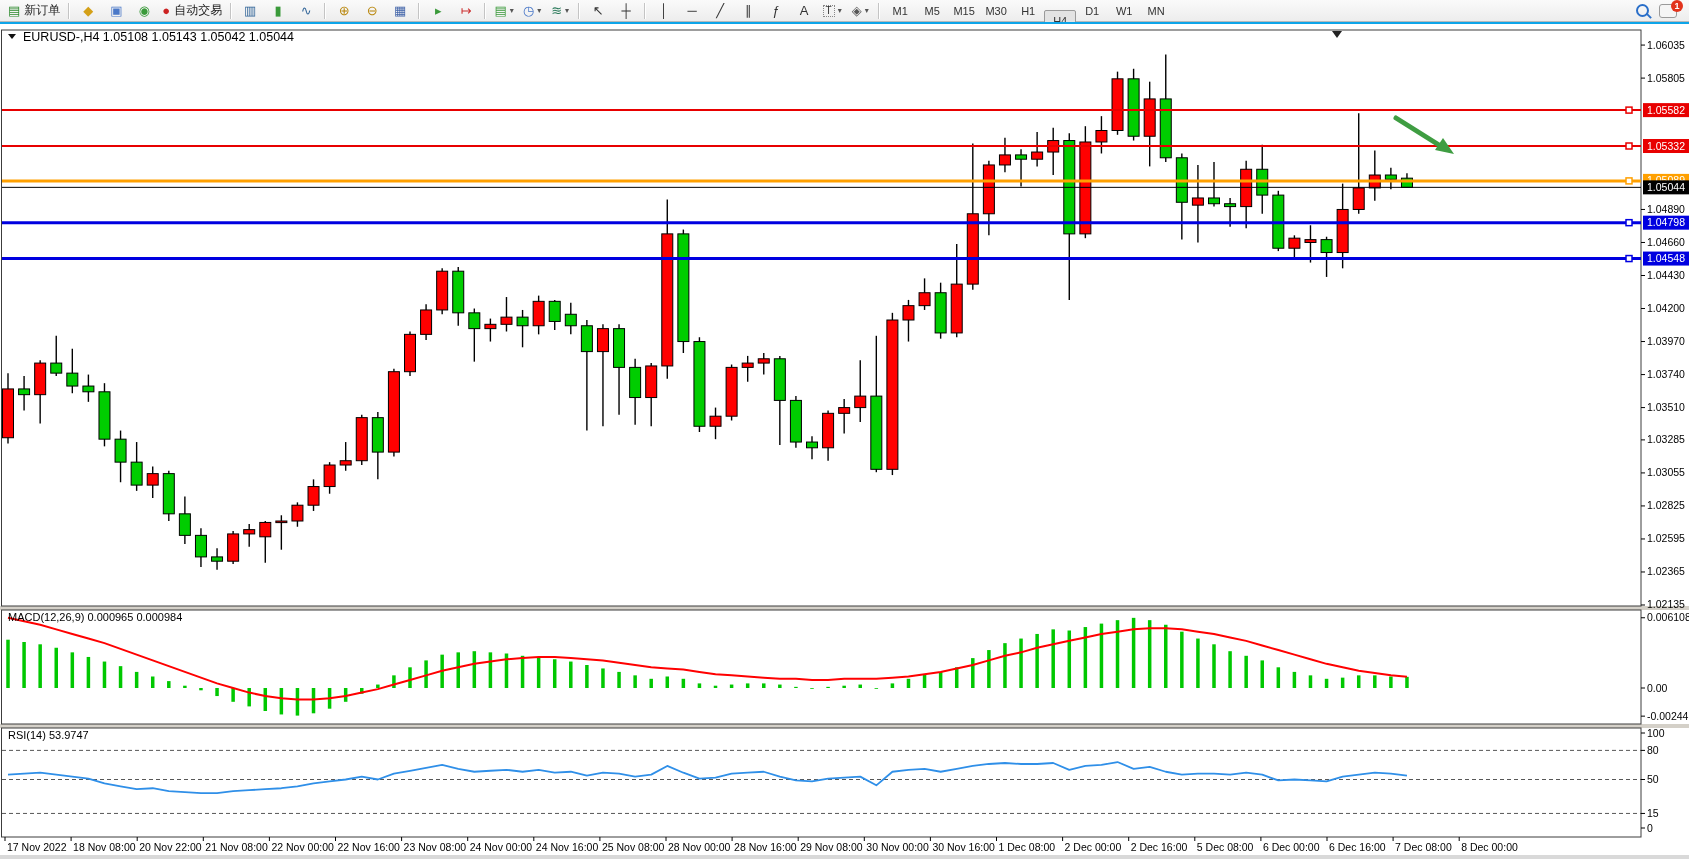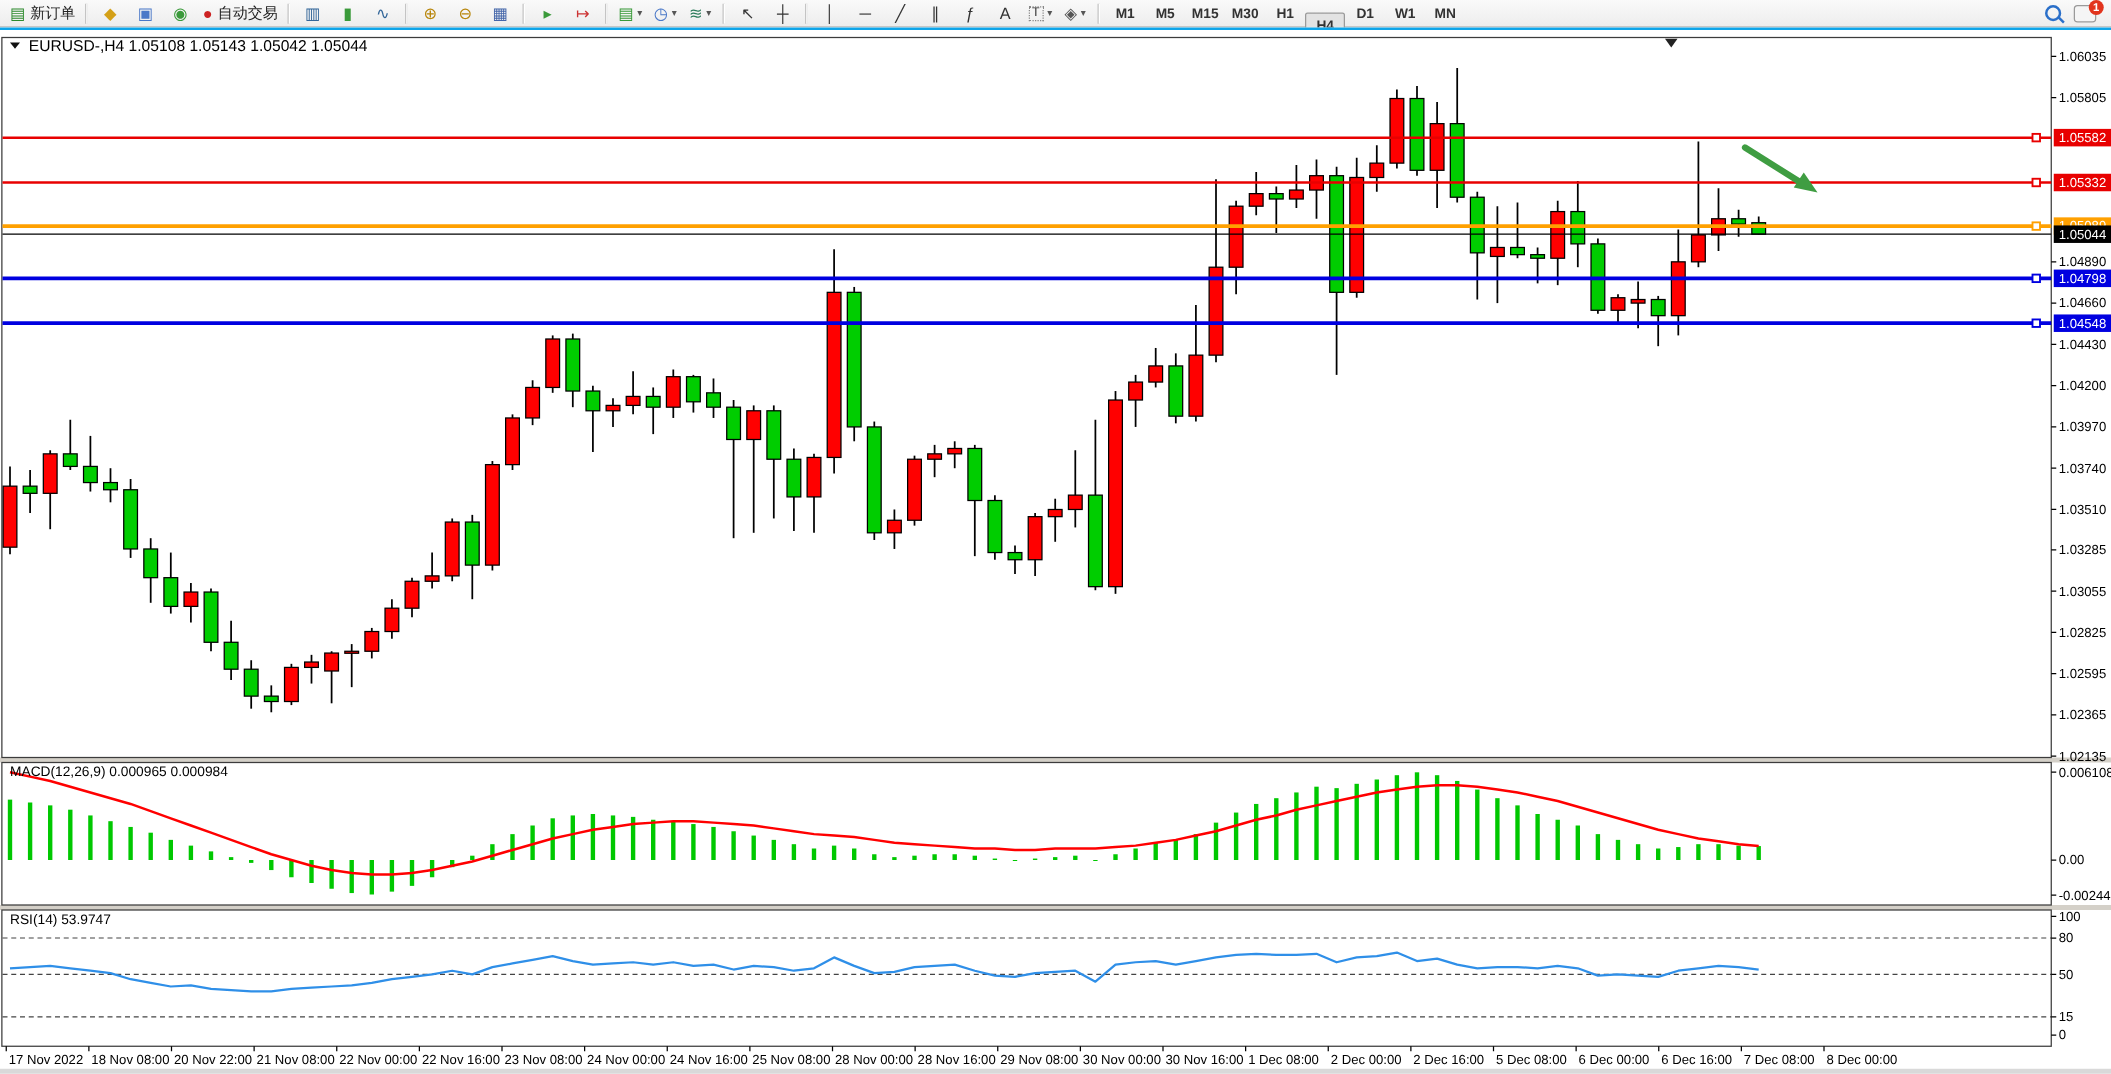--- a/index.html
+++ b/index.html
@@ -7,21 +7,21 @@
        font-family:"Liberation Sans", sans-serif; -webkit-font-smoothing:antialiased;}
   
   #toolbar{position:absolute;top:0;left:0;width:1689px;height:22px;background:linear-gradient(#fafafa,#ededed);
            display:flex;align-items:center;padding:0 4px;box-sizing:border-box;border-bottom:1px solid #b9b9b9;}
   .tgroup{display:flex;align-items:center;}
   .sep{width:1px;height:16px;background:#c4c4c4;border-right:1px solid #fff;margin:0 4px;}
   .tbtn{height:20px;min-width:20px;padding:0 3px;display:flex;align-items:center;justify-content:center;
         font-size:13px;color:#444;border:1px solid transparent;border-radius:2px;cursor:default;gap:2px;}
   .tbtn .lbl{font-size:12px;color:#222;margin-left:2px;text-align:center;}
   .tbtn.active{background:#e3e3e3;border:1px solid #9a9a9a;margin-top:20px;}
-  .tf{font-size:11px;color:#333;min-width:24px;font-weight:bold;}
+  .tf{font-size:11px;color:#333;min-width:24px;}
   .caret{font-size:8px;color:#555;margin-left:1px;}
   .glyph{line-height:1;}
   .boxT{border:1px dotted #888;padding:0 2px;font-size:10px;}
   #tb-right{margin-left:auto;display:flex;align-items:center;gap:10px;padding-right:8px;}
   .mag{width:9px;height:9px;border:2px solid #2a6fc9;border-radius:50%;position:relative;display:inline-block;}
   .mag::after{content:'';position:absolute;width:6px;height:2px;background:#2a6fc9;transform:rotate(45deg);right:-5px;bottom:-2px;}
   .bubble{width:16px;height:12px;background:#f5f5f5;border:1px solid #9a9a9a;border-radius:3px;position:relative;display:inline-block;}
   .bubble .badge{position:absolute;top:-5px;right:-7px;background:#e2341d;color:#fff;border-radius:50%;
                  width:12px;height:12px;font-size:9px;line-height:12px;text-align:center;font-weight:bold;}
   

